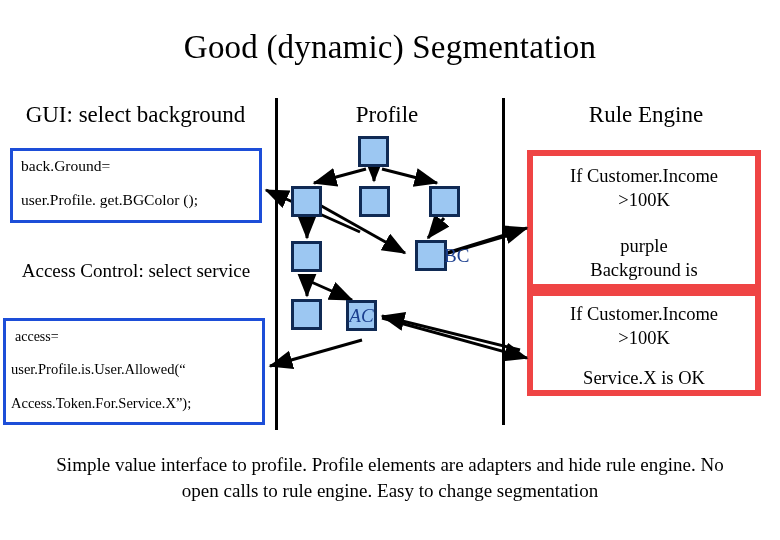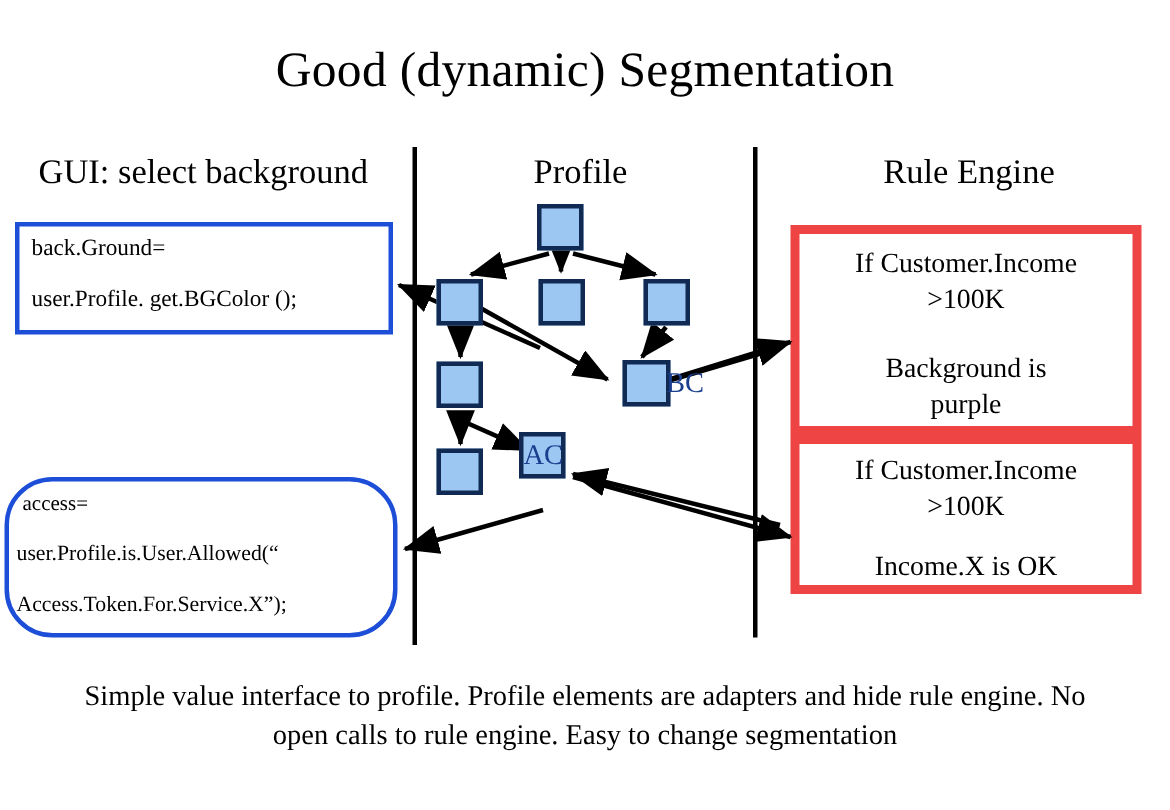--- a/index.html
+++ b/index.html
@@ -37,21 +37,21 @@
   #box-gui .ln{position:absolute;left:8px;font-size:15.5px;line-height:18px;white-space:nowrap;}
   #box-gui .l1{top:6px;}
   #box-gui .l2{top:40px;}
 
   #lbl-access{
     left:6px;top:258px;width:260px;text-align:center;
     font-size:19px;line-height:25px;
   }
 
   #box-ac{
-    left:3px;top:318px;width:262px;height:107px;border-radius:32px;
+    left:3px;top:318px;width:262px;height:107px;
   }
   #box-ac .ln{position:absolute;font-size:14.5px;line-height:17px;white-space:nowrap;}
   #box-ac .l1{left:9px;top:7px;font-size:14px;}
   #box-ac .l2{left:5px;top:40px;}
   #box-ac .l3{left:5px;top:74px;}
 
   .rulebox{
     border:6px solid #ef4444;background:#fff;box-sizing:border-box;
     text-align:center;
   }
@@ -88,45 +88,46 @@
   <div class="abs col-head" id="head-profile">Profile</div>
 
   <div class="abs divider" id="div-left"></div>
   <div class="abs divider" id="div-right"></div>
 
   <div class="abs codebox" id="box-gui">
     <div class="ln l1">back.Ground=</div>
     <div class="ln l2">user.Profile. get.BGColor ();</div>
   </div>
 
+  <div class="abs" id="lbl-access">Access Control: select service</div>
 
   <div class="abs codebox" id="box-ac">
     <div class="ln l1">access=</div>
     <div class="ln l2">user.Profile.is.User.Allowed(“</div>
     <div class="ln l3">Access.Token.For.Service.X”);</div>
   </div>
 
   <div class="abs rulebox" id="box-rule1">
     <div class="g1">
       <div class="rule-line">If Customer.Income</div>
       <div class="rule-line">&gt;100K</div>
     </div>
     <div class="g2">
+      <div class="rule-line">purple</div>
       <div class="rule-line">Background is</div>
-      <div class="rule-line">purple</div>
     </div>
   </div>
 
   <div class="abs rulebox" id="box-rule2">
     <div class="g1">
       <div class="rule-line">If Customer.Income</div>
       <div class="rule-line">&gt;100K</div>
     </div>
     <div class="g2">
-      <div class="rule-line">Income.X is OK</div>
+      <div class="rule-line">Service.X is OK</div>
     </div>
   </div>
 
   <svg id="wires" viewBox="0 0 780 540">
     <defs>
       <marker id="ah" markerWidth="9" markerHeight="9" refX="7.5" refY="3.2" orient="auto" markerUnits="strokeWidth">
         <path d="M0,0 L8,3.2 L0,6.4 z" fill="#000"></path>
       </marker>
     </defs>
     <g stroke="#000" stroke-width="3" fill="none">
@@ -161,17 +162,17 @@
     </g>
   </svg>
 
   <div class="node" style="left:358px;top:136px;"></div>
   <div class="node" style="left:291px;top:186px;"></div>
   <div class="node" style="left:359px;top:186px;"></div>
   <div class="node" style="left:429px;top:186px;"></div>
   <div class="node" style="left:291px;top:241px;"></div>
   <div class="node" style="left:415px;top:240px;padding-left:26px;">BC</div>
   <div class="node" style="left:291px;top:299px;"></div>
-  <div class="node" style="left:346px;top:288px;">AC</div>
+  <div class="node" style="left:346px;top:300px;font-style:italic;">AC</div>
 
   <div class="abs" id="caption">Simple value interface to profile. Profile elements are adapters and hide rule engine. No open calls to rule engine. Easy to change segmentation</div>
 
 </div>
 
 </body></html>

